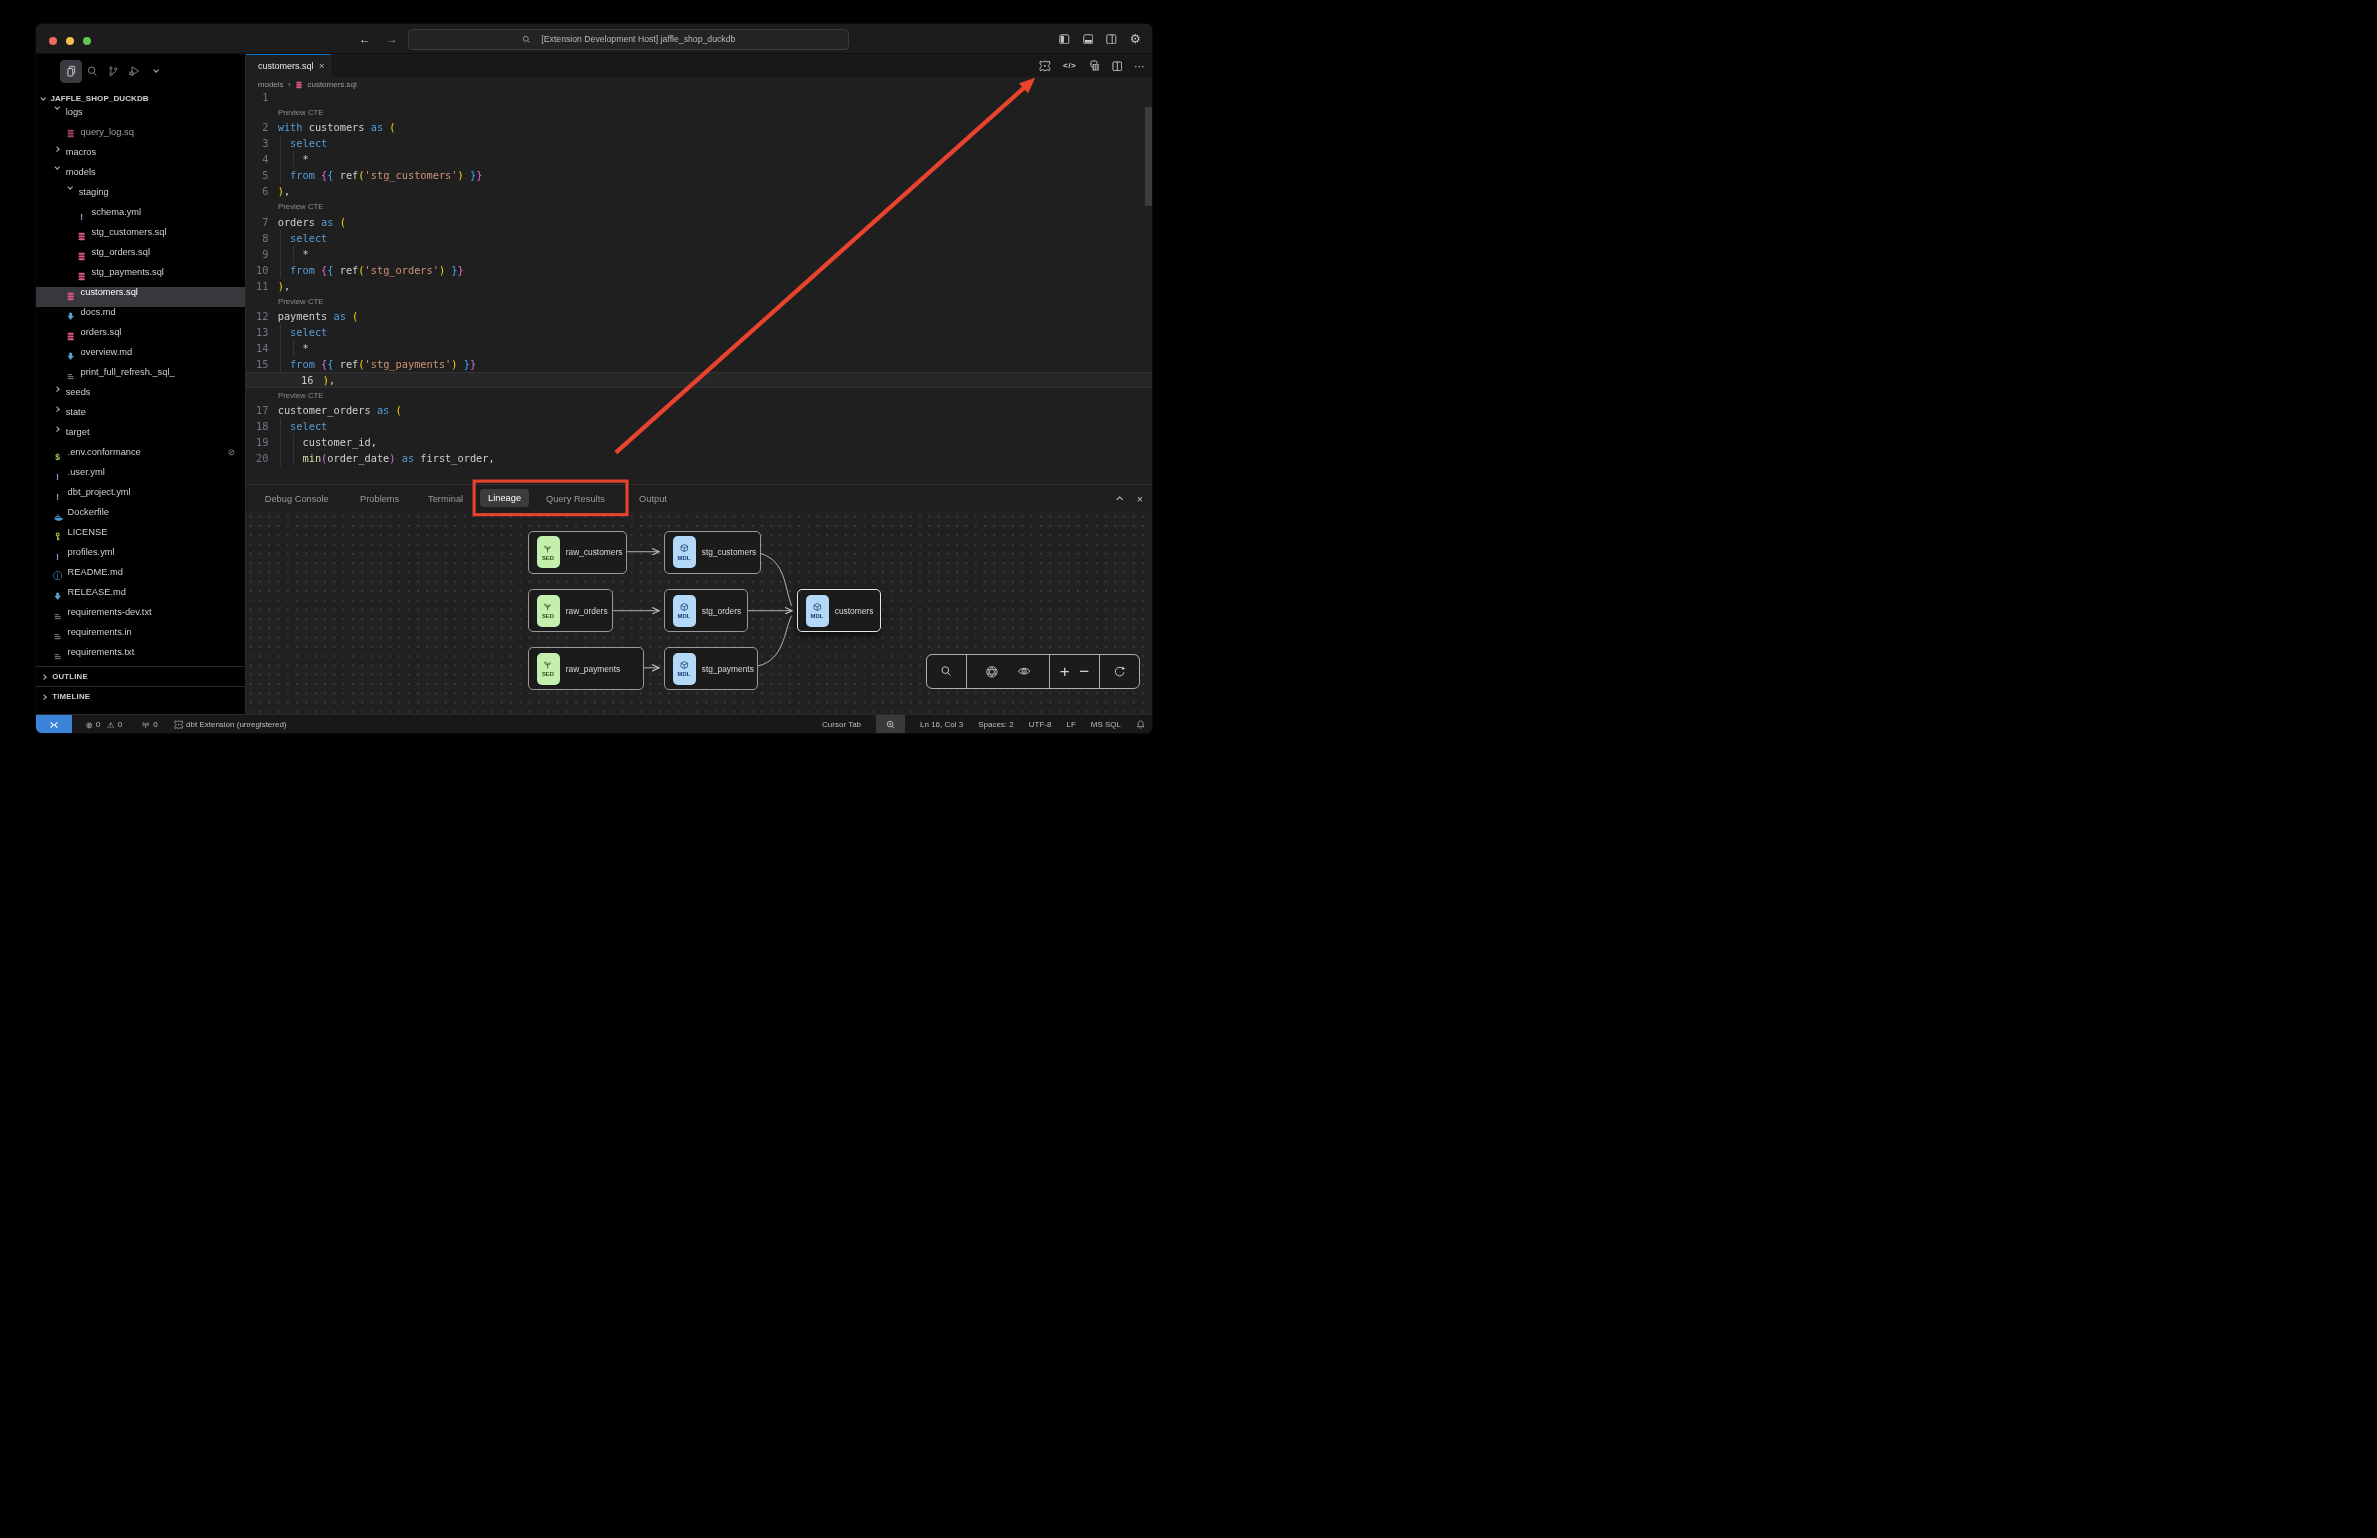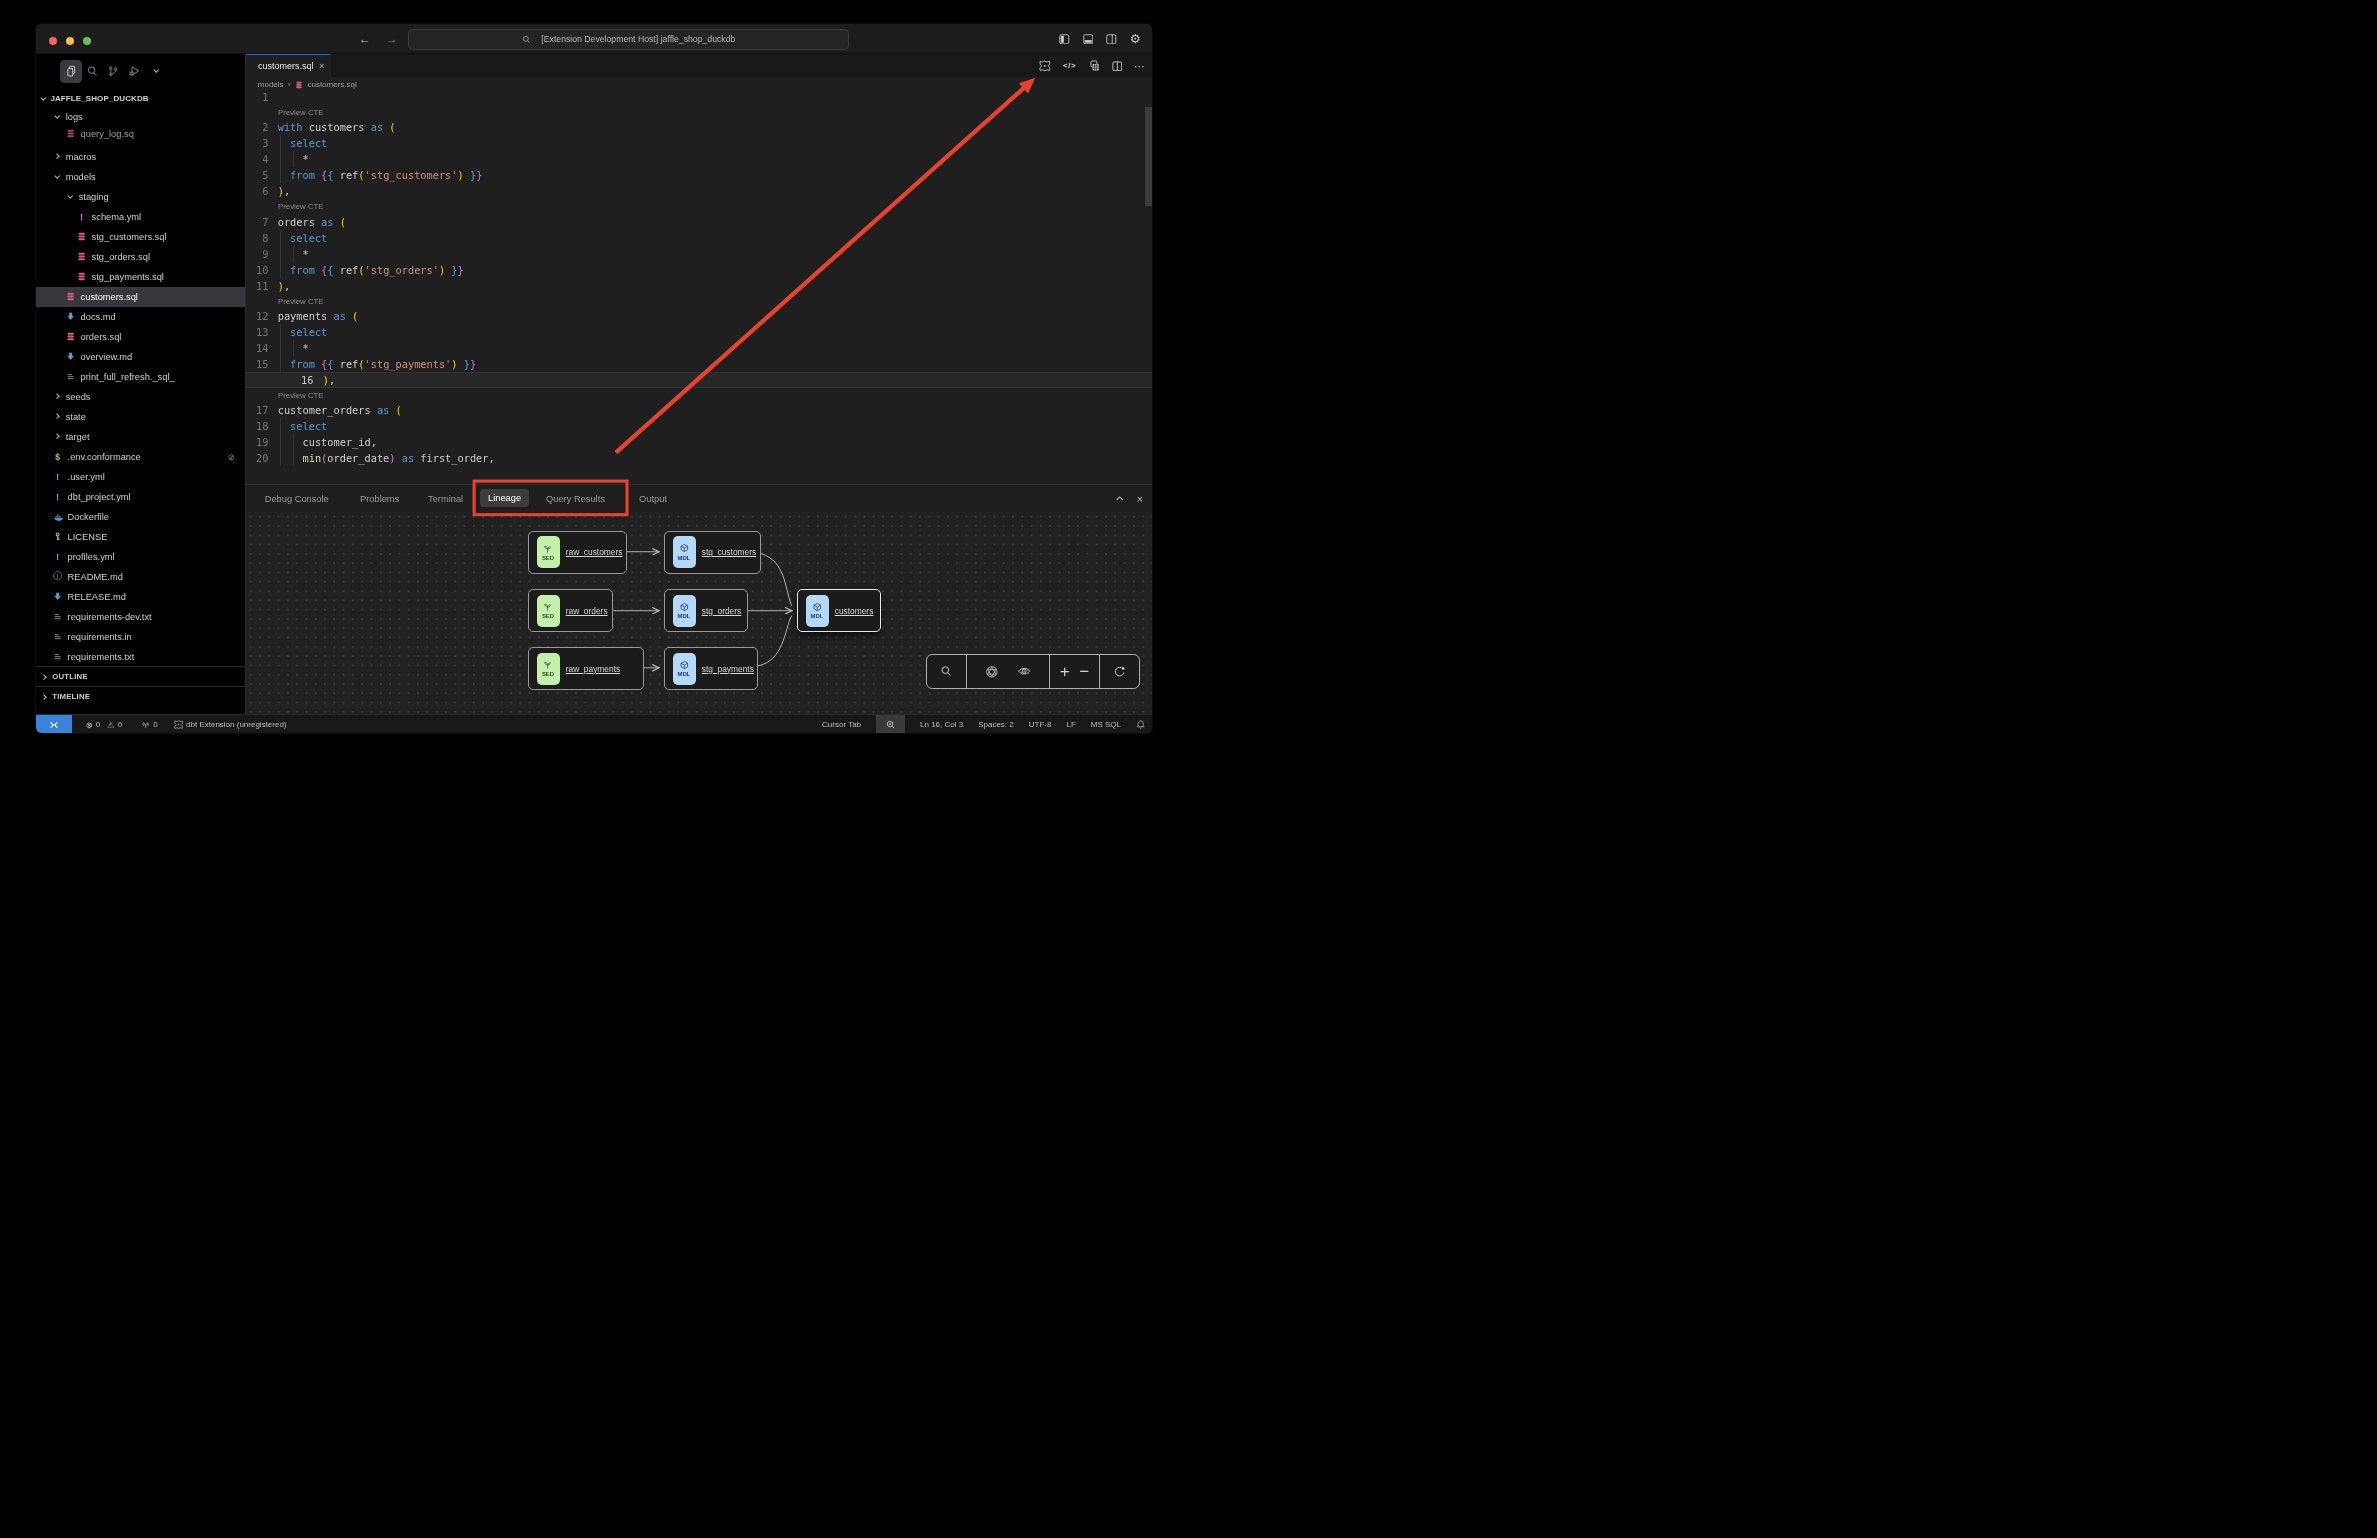--- a/index.html
+++ b/index.html
@@ -22,21 +22,21 @@
   .sidebar { position:absolute; left:0; top:30px; width:210px; height:660px; background:#000000; border-right:0.6px solid #2a2a2a; }
   .acticons { position:absolute; left:0; top:5px; width:100%; height:27px; }
   .actbtn { position:absolute; top:1.2px; width:22.4px; height:22.4px; display:flex; align-items:center; justify-content:center; border-radius:4.4px; }
   .actbtn.active { background:#3a3a40; }
   .chev { display:inline-block; width:4.4px; height:4.4px; border-right:1.1px solid #b5b5b5; border-bottom:1.1px solid #b5b5b5; }
   .chev.down { transform:rotate(45deg); margin-top:-1.9px; }
   .chev.right { transform:rotate(-45deg); }
   .exptitle { position:absolute; left:5px; top:36px; height:17.4px; display:flex; align-items:center; gap:5px;
               font-size:8px; font-weight:bold; color:#d2d2d2; letter-spacing:0.1px; }
   .tree { position:absolute; left:0; top:53px; width:100%; }
-  .trow { height:20px; display:flex; align-items:center; color:#cfcfcf; font-size:9.3px; position:relative; cursor:default; }
+  .trow { height:20px; display:flex; color:#cfcfcf; font-size:9.3px; position:relative; cursor:default; }
   .trow.sel { background:#37373d; color:#fff; }
   .trow .tw { display:inline-flex; width:11.2px; justify-content:center; margin-right:2.5px; flex:none; }
   .fi { display:inline-flex; width:11.2px; justify-content:center; align-items:center; margin-right:4.4px; flex:none; font-weight:bold; }
   .fi svg { display:block; }
   .fi.yml { color:#b287d8; font-size:9.3px; }
   .fi.dollar { color:#9ccc65; font-size:8.7px; }
   .fi.info { color:#4b9fd5; font-size:9.3px; font-weight:normal; }
   .ind1 { padding-left:16px; } .ind2 { padding-left:29px; } .ind3 { padding-left:40px; }
   .clip { height:13px; overflow:hidden; opacity:.75; }
   .stickyshadow { height:6.7px; background:linear-gradient(#000c, transparent); }
@@ -77,21 +77,21 @@
   .lincanvas { position:absolute; left:0; top:27px; width:908px; height:203px; background:#212121;
                background-image:radial-gradient(circle, #3b3b3b 0.7px, transparent 0.9px); background-size:9.3px 9.3px; }
   .node { position:absolute; height:43px; background:#1b1b1b; border:0.9px solid #999; border-radius:5px;
           display:flex; align-items:center; padding-left:7.5px; gap:6.2px; }
   .node.sel { border:1.2px solid #e6e6e6; box-shadow:0 3.1px 7.5px rgba(0,0,0,.55); }
   .badge { width:23px; height:32px; border-radius:5px; display:flex; flex-direction:column; align-items:center;
            justify-content:center; gap:1.2px; flex:none; }
   .badge b { font-size:5.9px; font-weight:bold; }
   .badge.sed { background:#c5efad; } .badge.sed b { color:#2e4d20; }
   .badge.mdl { background:#b4d9f8; } .badge.mdl b { color:#1e3a6e; }
-  .nlabel { font-size:8.4px; color:#d8d8d8;text-decoration:underline; }
+  .nlabel { font-size:8.4px; color:#d8d8d8; }
   .linedges { position:absolute; left:0; top:0; }
   .lintools { position:absolute; left:680px; top:142px; width:214px; height:35px; background:#1b1b1b; border:0.9px solid #b0b0b0;
               border-radius:6.2px; display:flex; align-items:stretch; color:#d5d5d5; }
   .seg { display:flex; align-items:center; justify-content:space-evenly; border-right:0.6px solid #b0b0b0; }
   .seg:last-child { border-right:none; }
   .pm { font-size:17px; font-weight:300; line-height:1; color:#d5d5d5; }
 
   
   .statusbar { position:absolute; left:0; top:690px; width:1118px; height:20.5px; background:#181818; border-top:0.6px solid #2a2a2a;
                display:flex; align-items:center; font-size:8px; color:#bdbdbd; }

